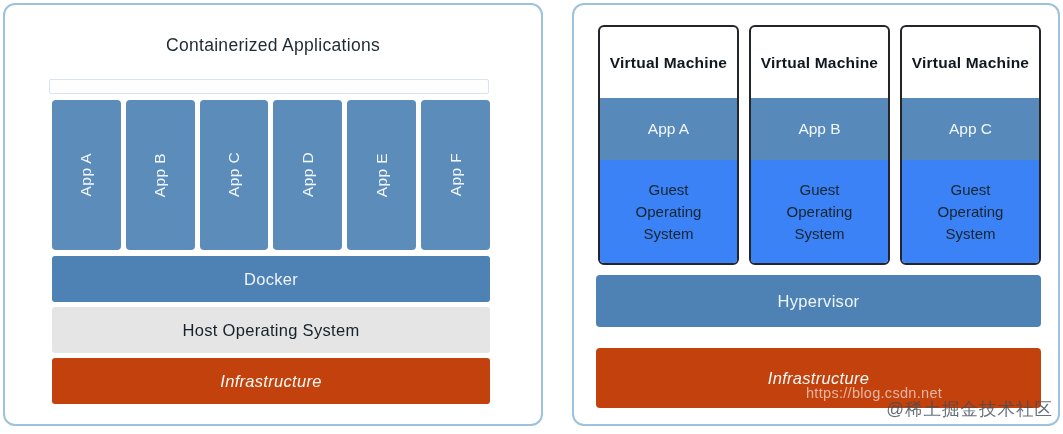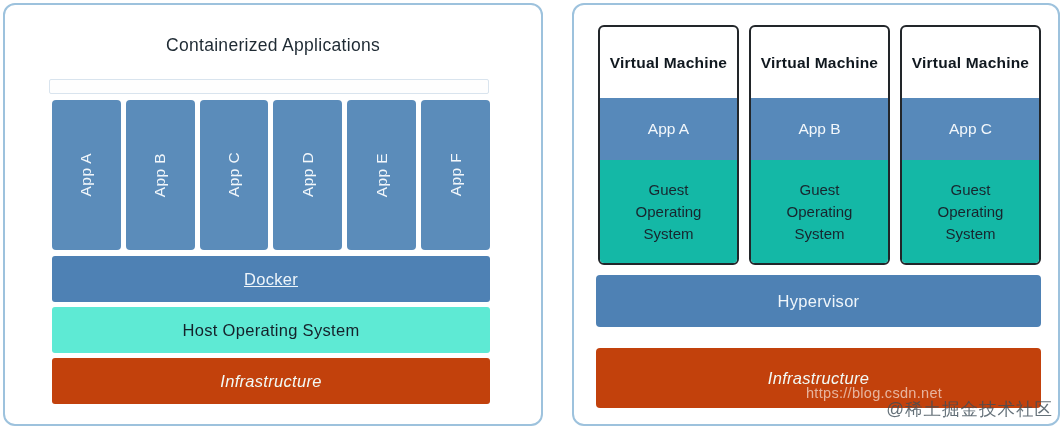--- a/index.html
+++ b/index.html
@@ -34,44 +34,44 @@
   .vtext{
     writing-mode:vertical-rl;transform:rotate(180deg);
     color:#f2f7fb;font-size:15.5px;letter-spacing:.4px;
   }
   .bar{
     position:absolute;left:47px;width:438px;height:46px;border-radius:3px;
     display:flex;align-items:center;justify-content:center;
     font-size:16.5px;letter-spacing:.3px;
   }
   .bar.blue{background:#4e81b4;color:#eef5fa;}
-  .bar.light{background:#5eead4;color:#15222b;}
+  .bar.light{background:#e5e5e5;color:#15222b;}
   .bar.green{background:#c2410c;color:#f2faf6;font-style:italic;}
-  .bar.docker{top:251px;text-decoration:underline;}
+  .bar.docker{top:251px;}
   .bar.hostos{top:302px;}
   .bar.infra-l{top:353px;}
 
   .vm-row{
     position:absolute;left:24px;top:20px;width:443px;height:240px;
     display:flex;gap:10px;
   }
   .vm{
     flex:1;border:2px solid #22262a;border-radius:6px;background:#ffffff;
     overflow:hidden;display:flex;flex-direction:column;box-sizing:border-box;
   }
   .vm-head{
     height:71px;display:flex;align-items:center;justify-content:center;
     font-weight:bold;font-size:15.5px;color:#10181f;letter-spacing:.2px;
   }
   .vm-app{
     height:62px;background:#5789ba;color:#f2f7fb;
     display:flex;align-items:center;justify-content:center;font-size:15.5px;
   }
   .vm-os{
-    flex:1;background:#14b8a6;color:#18252e;
+    flex:1;background:#3b82f6;color:#18252e;
     display:flex;align-items:center;justify-content:center;text-align:center;
     font-size:15px;line-height:22px;
   }
   .vm-os span{display:inline-block;max-width:92px;}
   .bar.hyp{left:22px;width:445px;top:270px;height:52px;border-radius:4px;}
   .bar.infra-r{left:22px;width:445px;top:343px;height:60px;border-radius:4px;}
 
   .wm-url{
     position:absolute;left:806px;top:385px;width:250px;
     color:rgba(255,255,255,.6);font-size:14.5px;letter-spacing:.3px;

